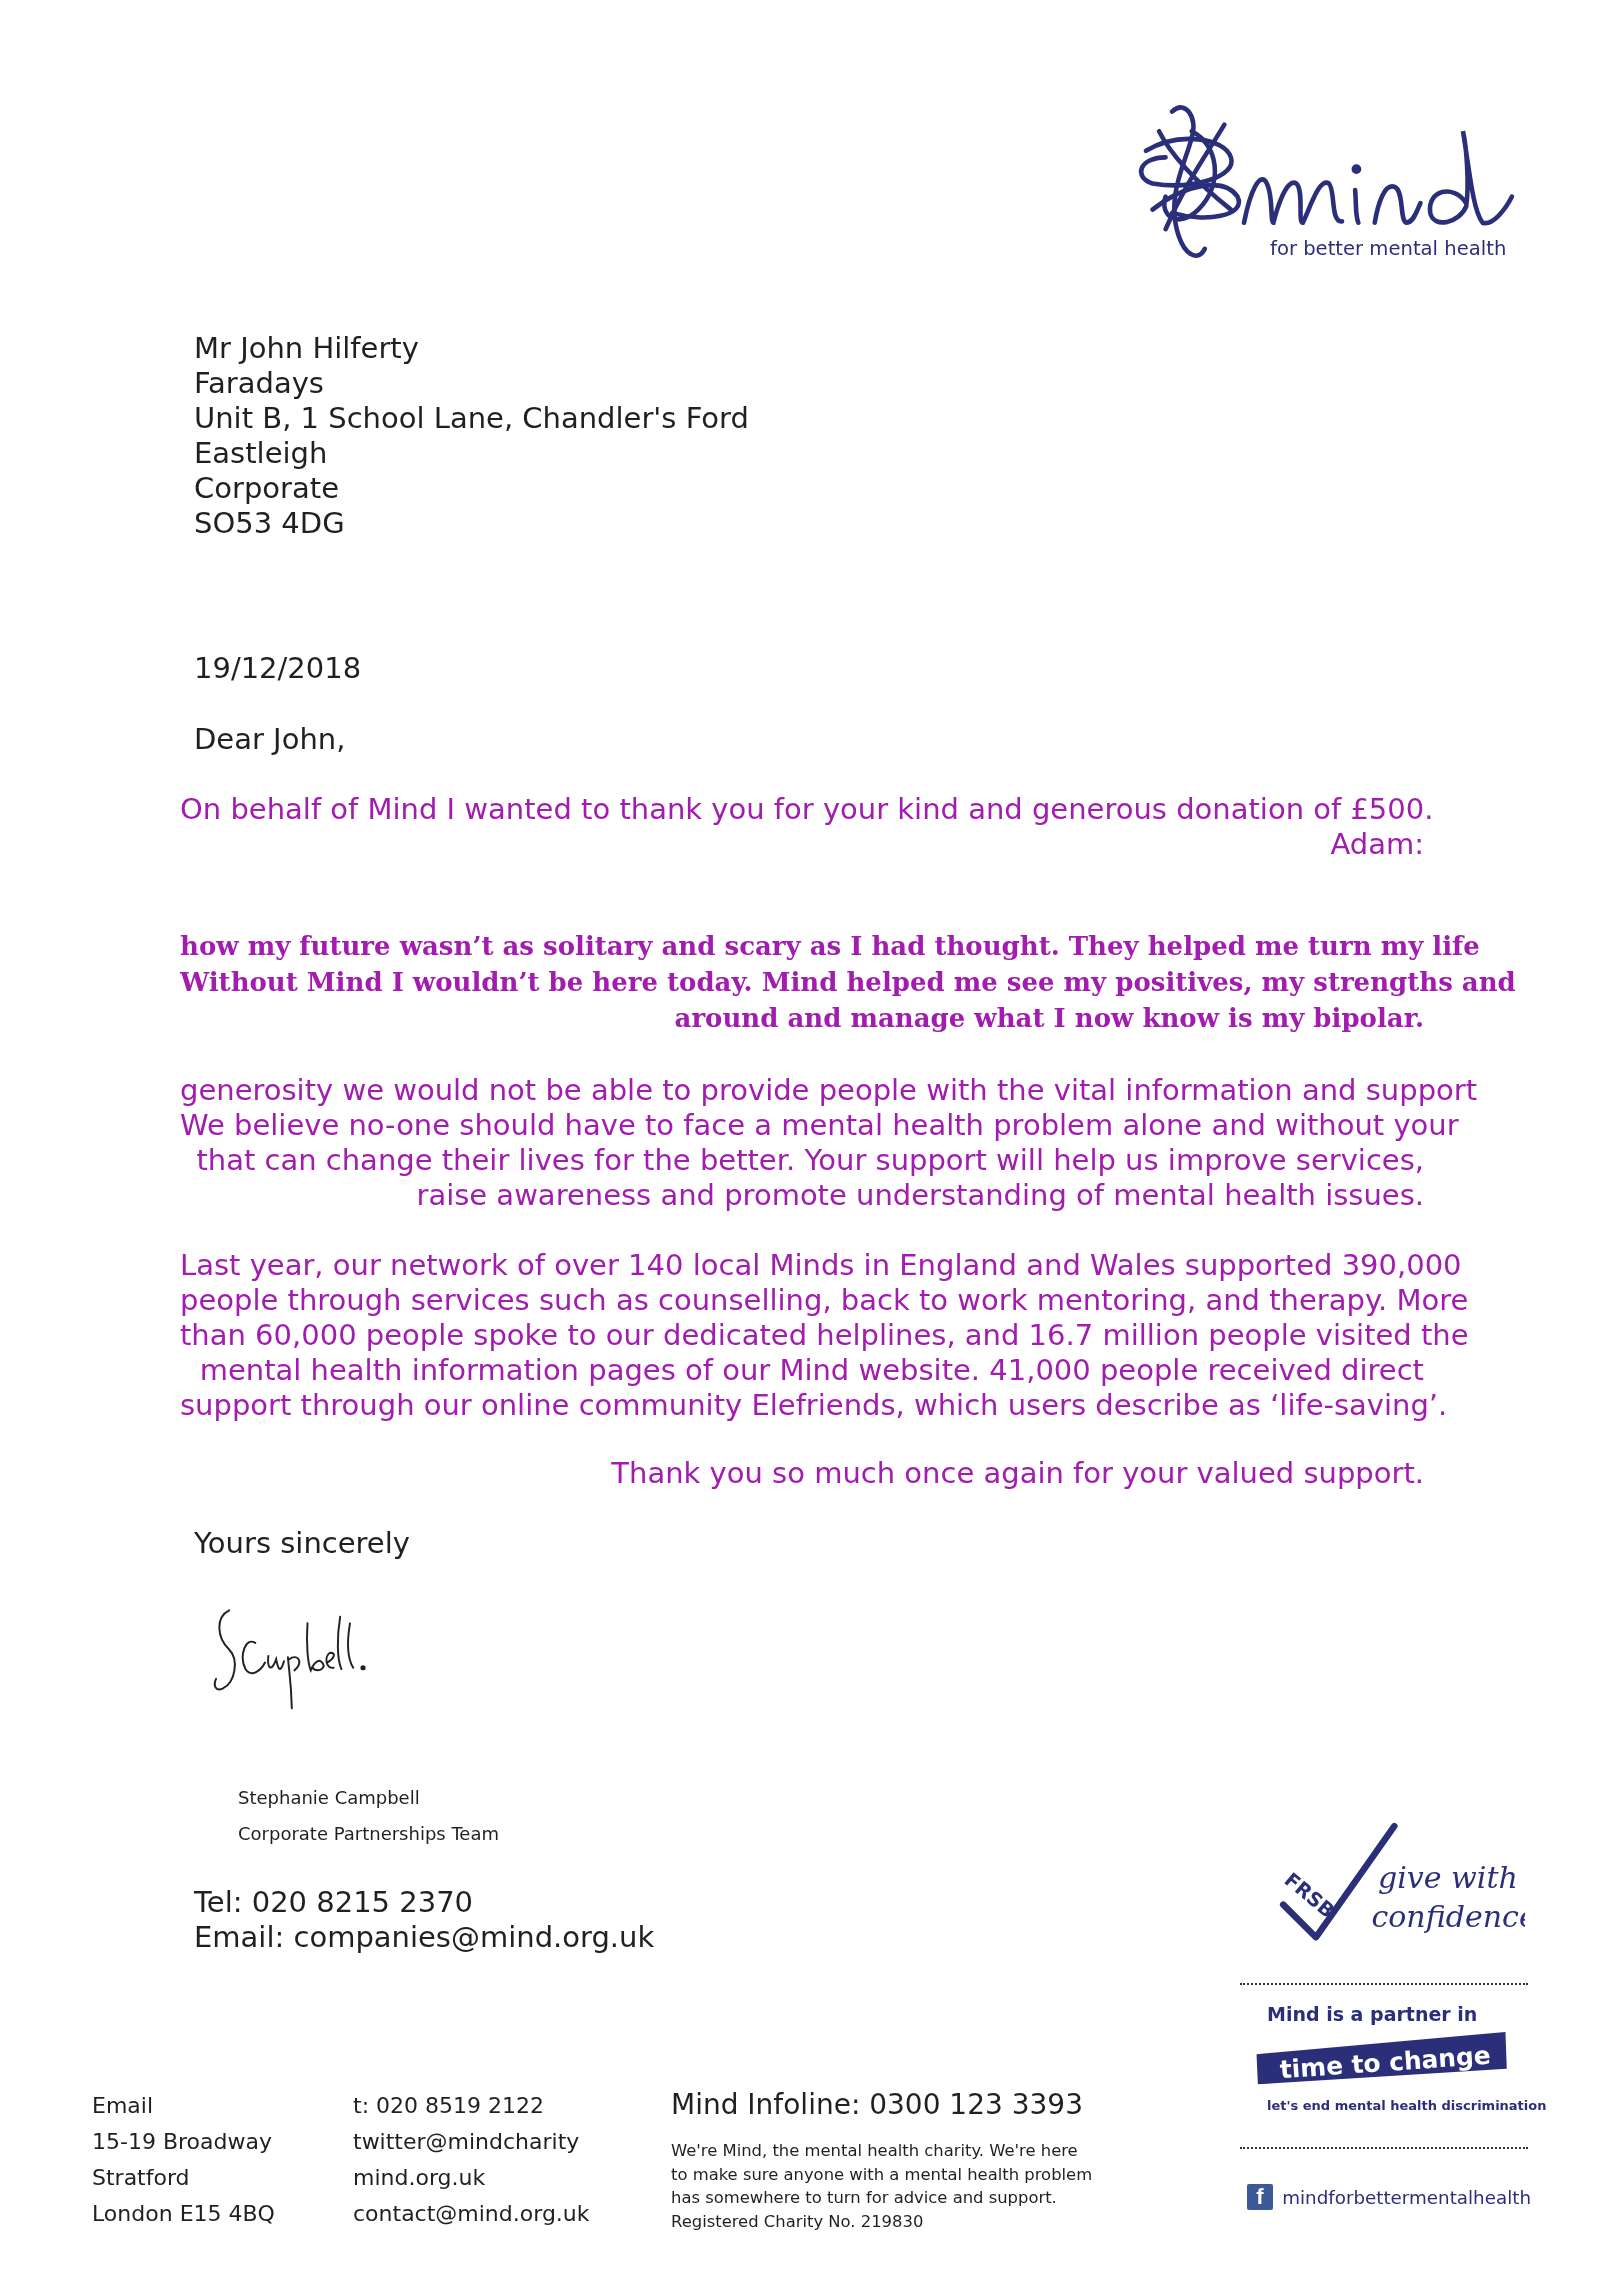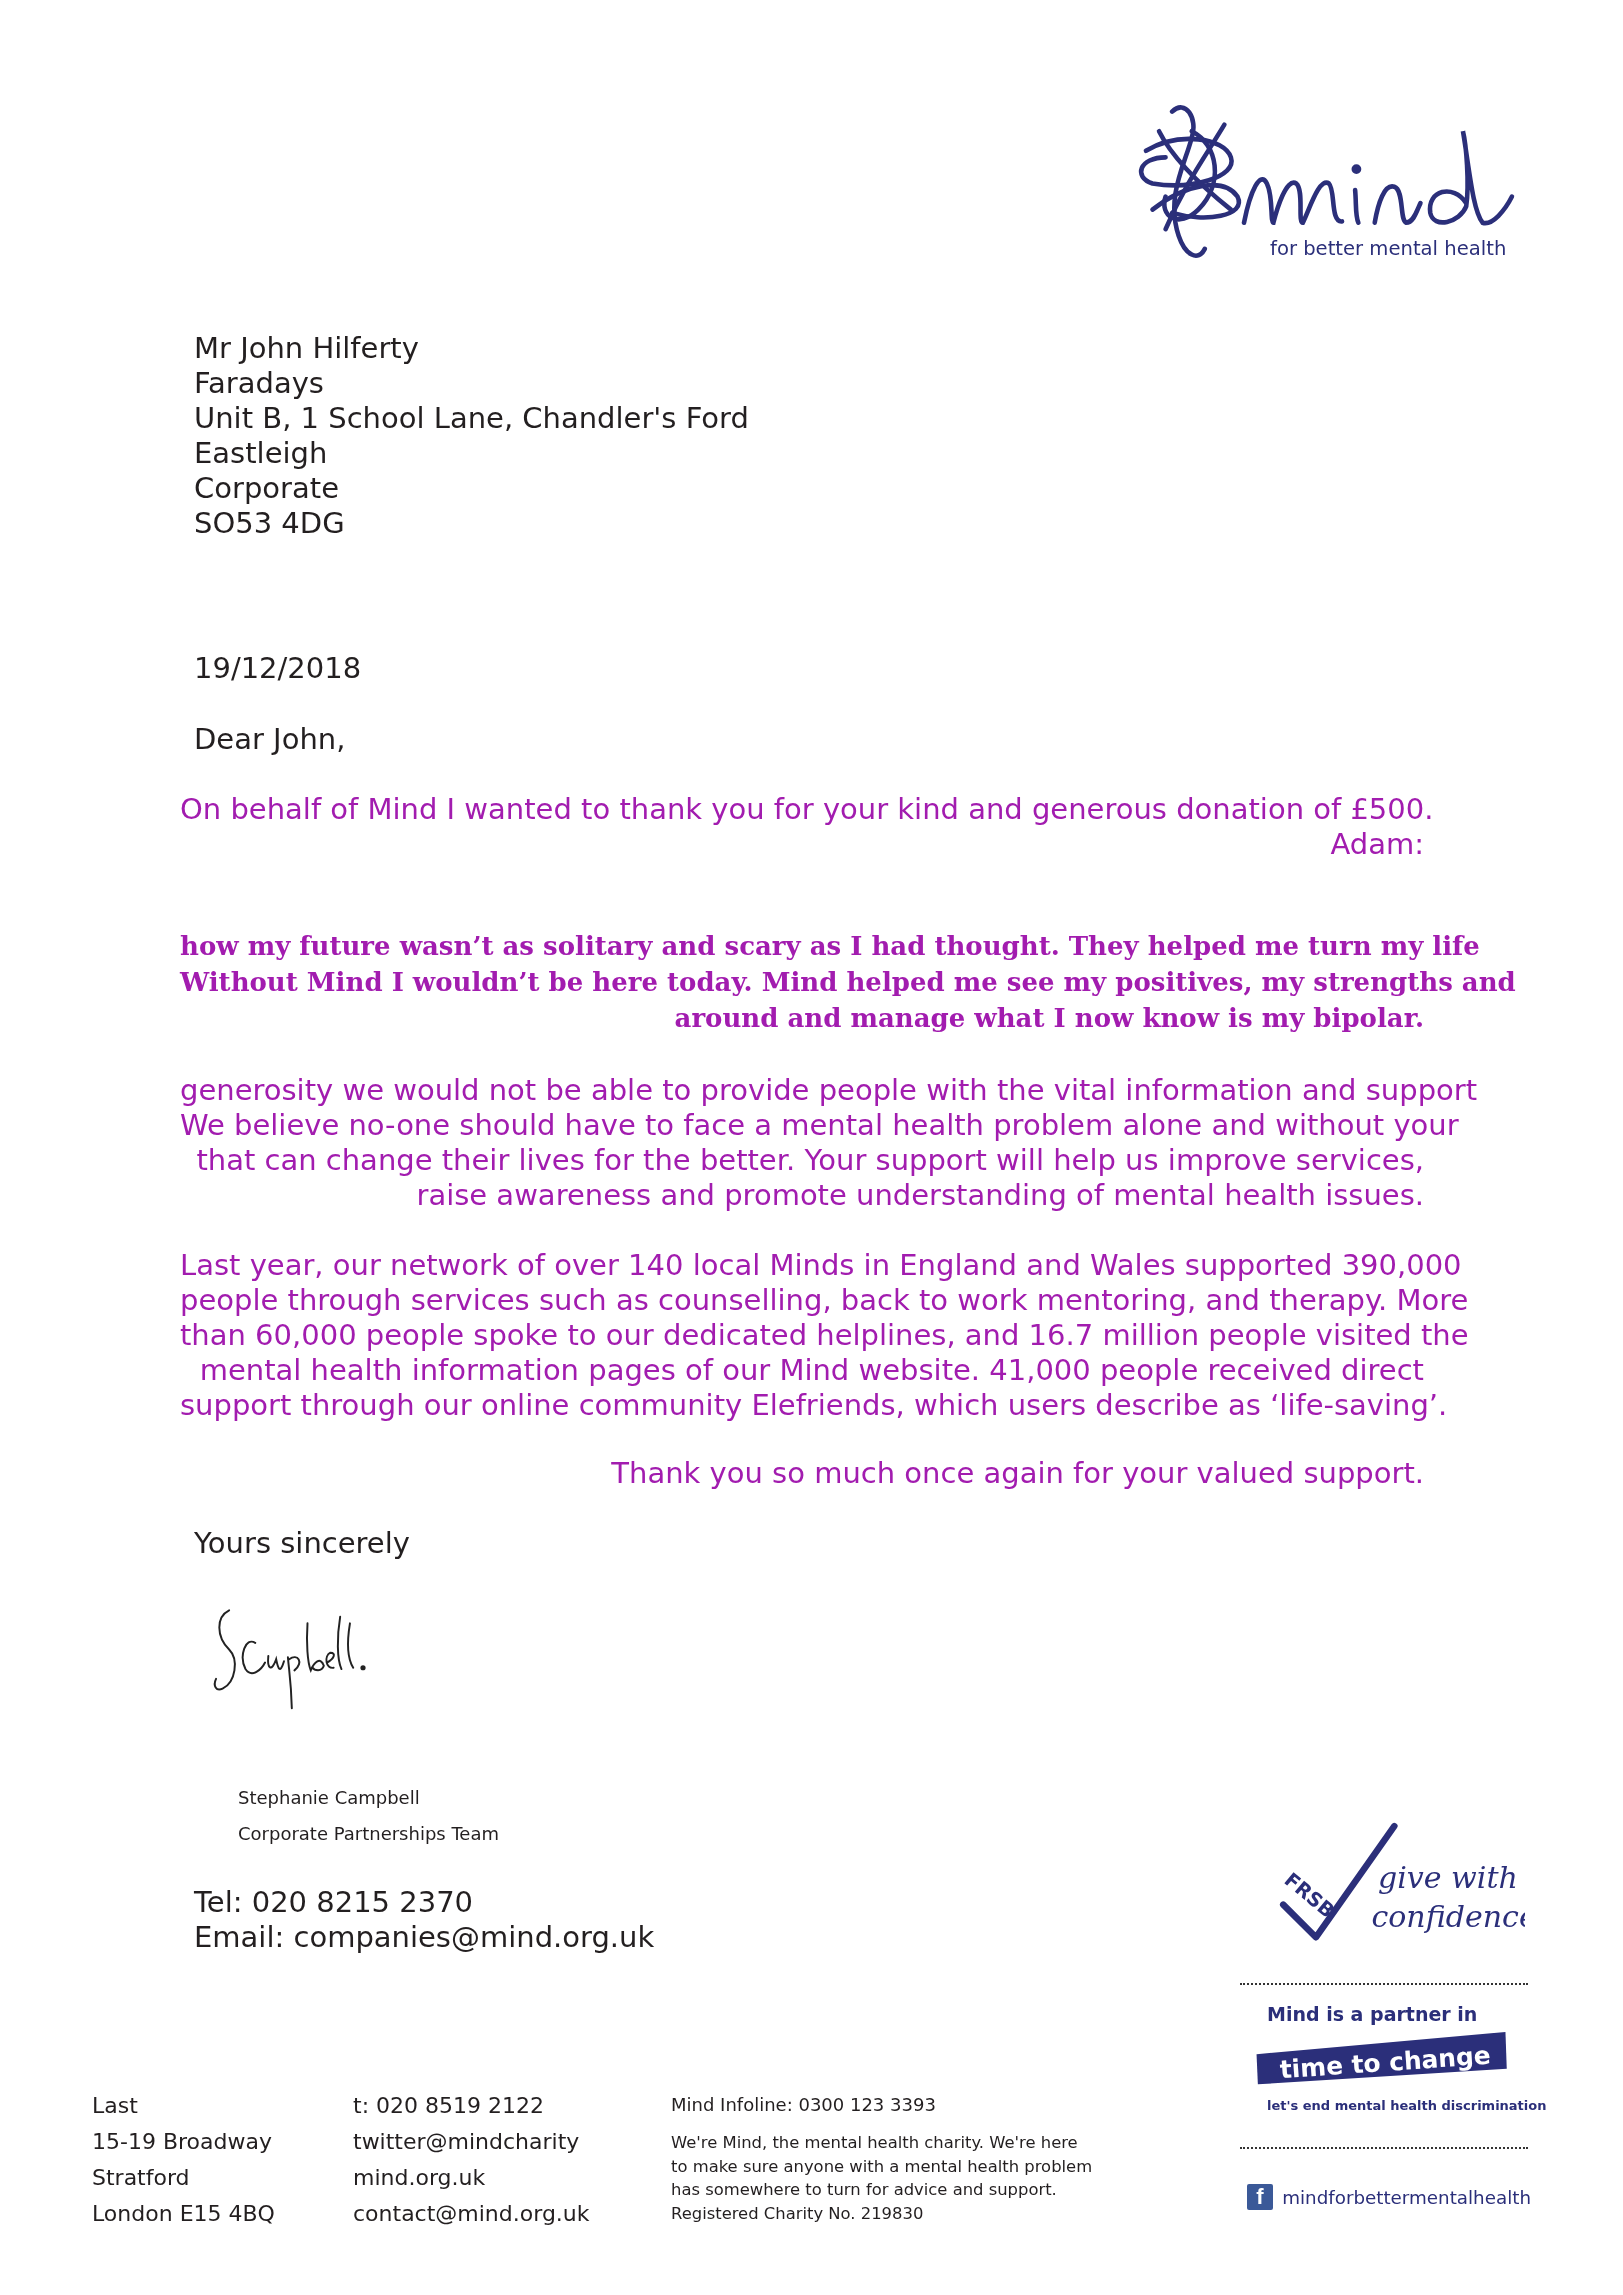--- a/index.html
+++ b/index.html
@@ -42,21 +42,21 @@
   .fb { left: 1247px; top: 2184px; display: flex; align-items: center; gap: 9.2px; }
   .fb-icon { width: 26px; height: 26px; background: #3b5998; color: #fff; font-weight: bold; font-size: 22px; display: flex; align-items: flex-end; justify-content: center; border-radius: 2px; font-family: "Liberation Sans", sans-serif; }
   .fb-text { font-size: 18.3px; color: #2b2f7a; }
 
   .footer { top: 2088px; font-size: 22px; line-height: 36px; color: #231f20; }
   .footer div { white-space: nowrap; }
   .f1 { left: 92px; }
   .f2 { left: 353px; }
   .f3 { left: 671px; }
   .f3 .small { font-size: 16.4px; line-height: 23.6px; }
-  .f3 .head { font-size: 18px; line-height: 34px; margin-bottom: 9px; }
+  .f3 .head { font-size: 28px; line-height: 34px; margin-bottom: 17px; }
 </style>
 </head>
 <body>
 
 <div class="abs logo">
   <svg viewBox="0 0 640 280">
     <g fill="none" stroke="#2b2f7a" stroke-width="7" stroke-linecap="round">
       <path d="M70 30 C90 10,110 40,100 70 C90 110,60 160,80 220 C90 250,110 260,120 240"></path>
       <path d="M30 90 C80 60,150 70,160 100 C170 130,100 150,40 140 C10 130,20 100,60 100"></path>
       <path d="M40 180 C90 140,150 130,170 160 C185 190,120 200,70 185"></path>
@@ -163,21 +163,21 @@
 <div class="abs ttc-sub">let's end mental health discrimination</div>
 
 <div class="dots" style="top: 2147px;"></div>
 
 <div class="abs fb">
   <div class="fb-icon">f</div>
   <div class="fb-text">mindforbettermentalhealth</div>
 </div>
 
 <div class="abs footer f1">
-  <div>Last</div>
+  <div>Email</div>
   <div>15-19 Broadway</div>
   <div>Stratford</div>
   <div>London  E15 4BQ</div>
 </div>
 <div class="abs footer f2">
   <div>t: 020 8519 2122</div>
   <div>twitter@mindcharity</div>
   <div>mind.org.uk</div>
   <div>contact@mind.org.uk</div>
 </div>

